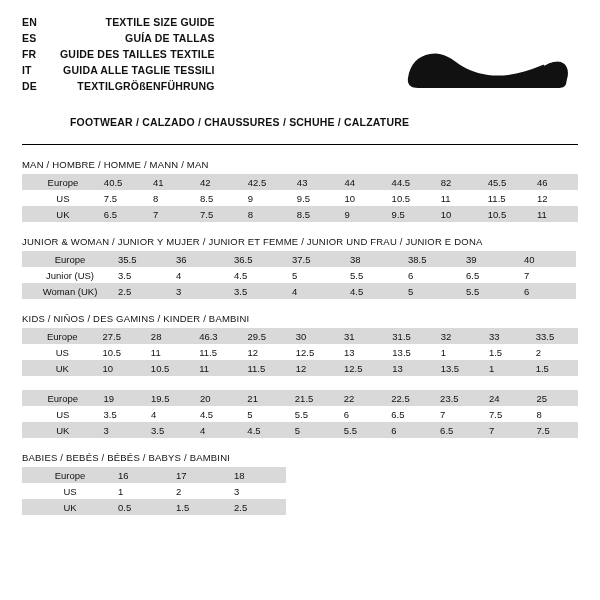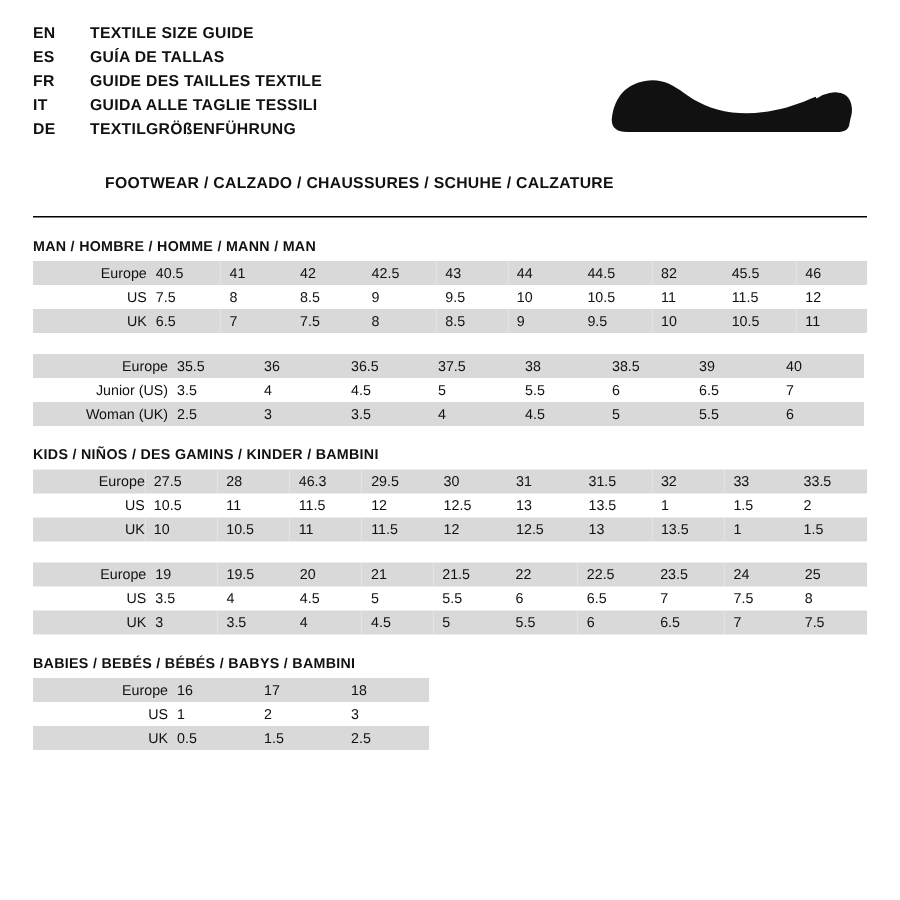--- a/index.html
+++ b/index.html
@@ -38,20 +38,21 @@
     white-space: nowrap;
   }
   .lang-code {
     width: 38px;
     font-weight: bold;
     letter-spacing: .2px;
   }
   .lang-title {
     font-weight: bold;
     letter-spacing: .2px;
+    text-align: right;
   }
   .shoe-logo {
     position: absolute;
     right: 4px;
     top: 18px;
     width: 180px;
     height: 70px;
   }
 
   .section-title {
@@ -66,41 +67,41 @@
     border: 0;
     border-top: 1px solid #000000;
     margin: 6px 0 0 0;
   }
 
   .group {
     margin-top: 14px;
   }
   .group-title {
     font-size: 9.5px;
-    font-weight: bold;
+    font-weight: normal;
     letter-spacing: .2px;
     margin: 0 0 4px 0;
   }
 
   table.size {
     border-collapse: collapse;
     font-size: 9.5px;
     table-layout: fixed;
   }
   table.size td {
     height: 16px;
     padding: 0 0 0 6px;
     vertical-align: middle;
     white-space: nowrap;
   }
   table.size tr.shaded td {
     background: #d9d9d9;
   }
   table.size td.rowlabel {
-    text-align: right;
+    text-align: center;
     margin-top: 20px;
   }
   table.size td.val {
     text-align: left;
   }
 
   
   .w-label { width: 84px; }
   .w-cell  { width: 52px; }
 
@@ -189,20 +190,21 @@
           <td class="val w-cell">9.5</td>
           <td class="val w-cell">10</td>
           <td class="val w-cell">10.5</td>
           <td class="val w-cell">11</td>
         </tr>
       </tbody>
     </table>
   </div>
 
   <div class="group">
+    <div class="group-title">JUNIOR &amp; WOMAN / JUNIOR Y MUJER / JUNIOR ET FEMME / JUNIOR UND FRAU / JUNIOR E DONA</div>
     <table class="size">
       <tbody>
         <tr class="shaded">
           <td class="rowlabel w-label">Europe</td>
           <td class="val w-cell">35.5</td>
           <td class="val w-cell">36</td>
           <td class="val w-cell">36.5</td>
           <td class="val w-cell">37.5</td>
           <td class="val w-cell">38</td>
           <td class="val w-cell">38.5</td>

